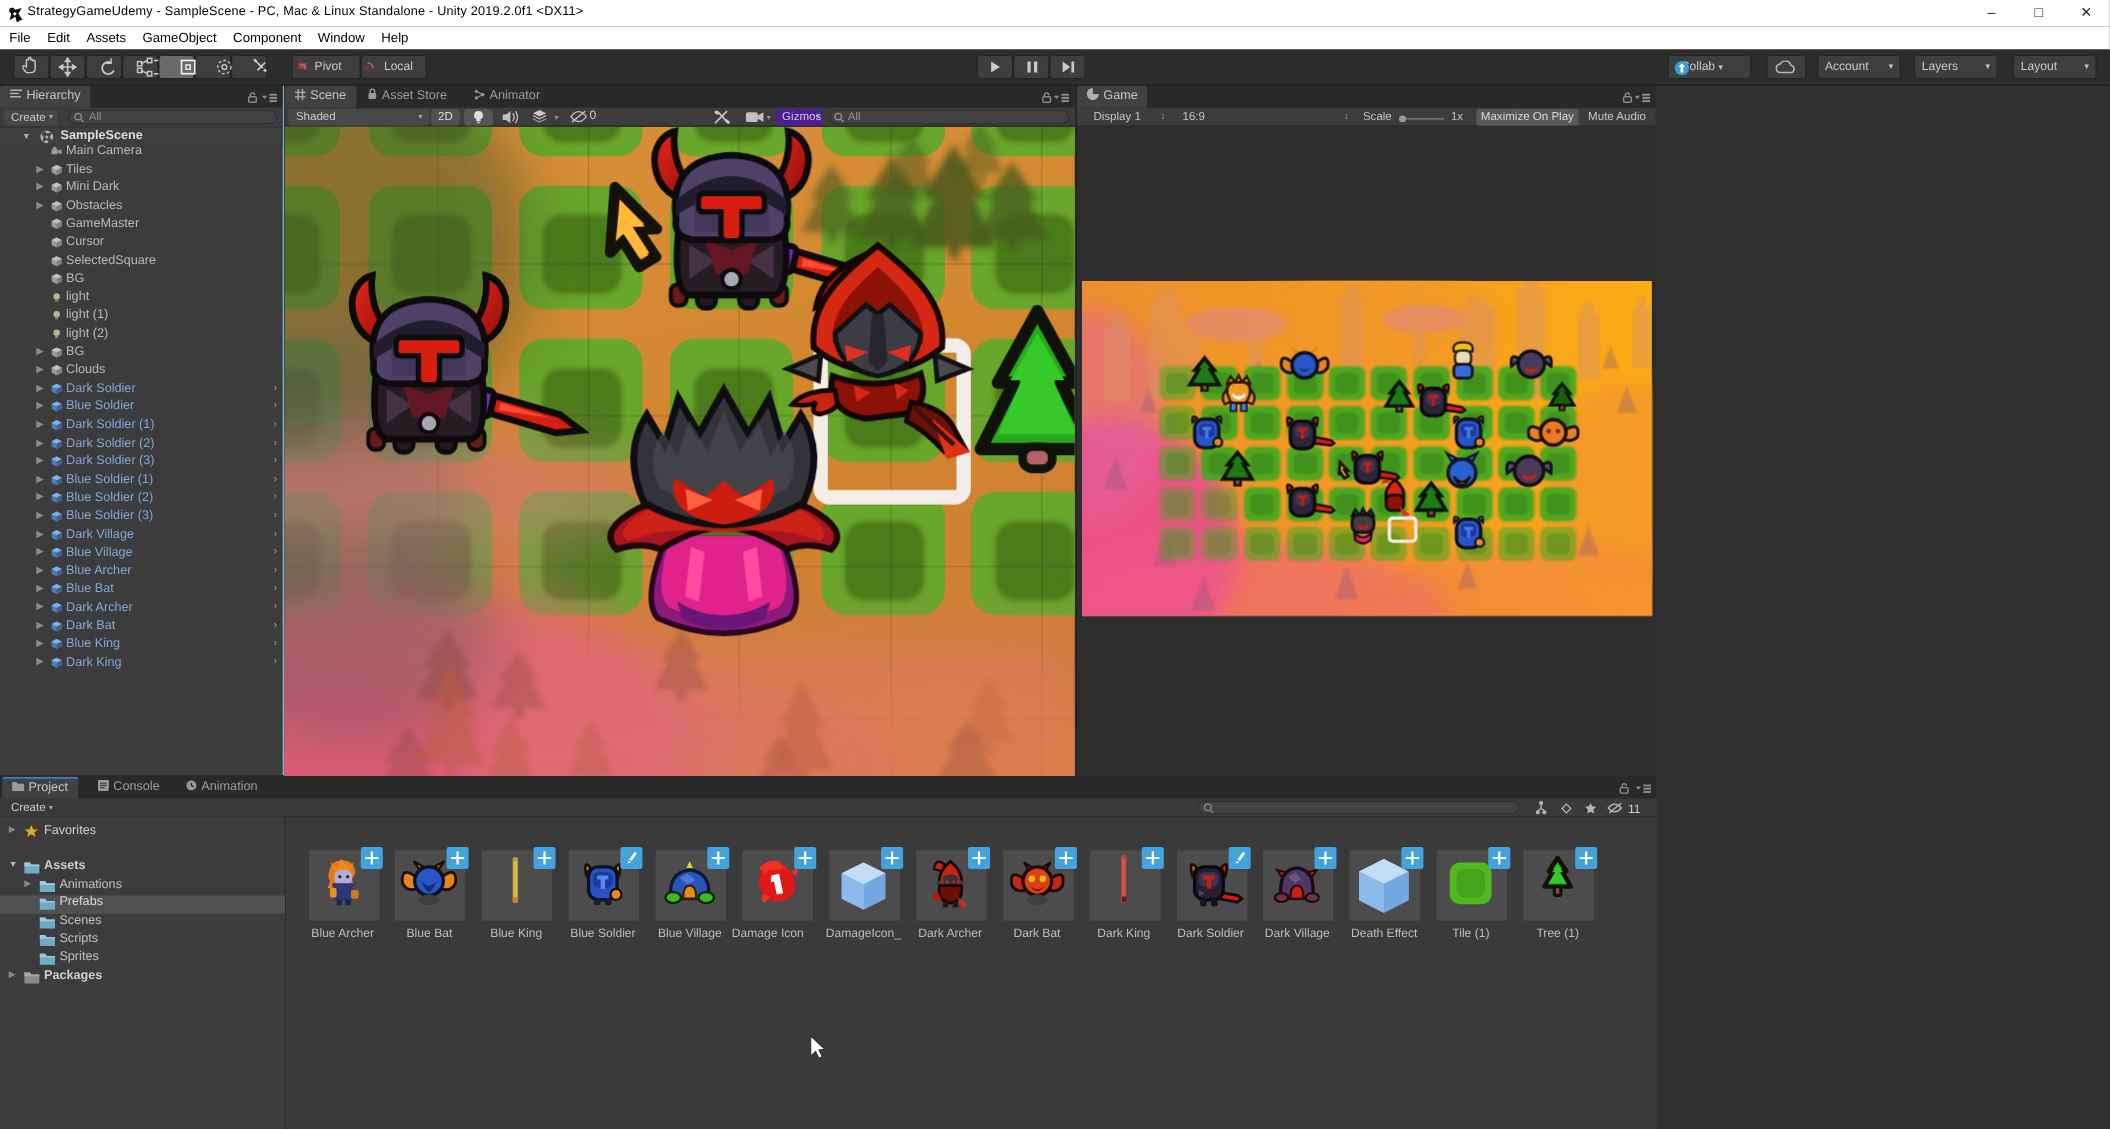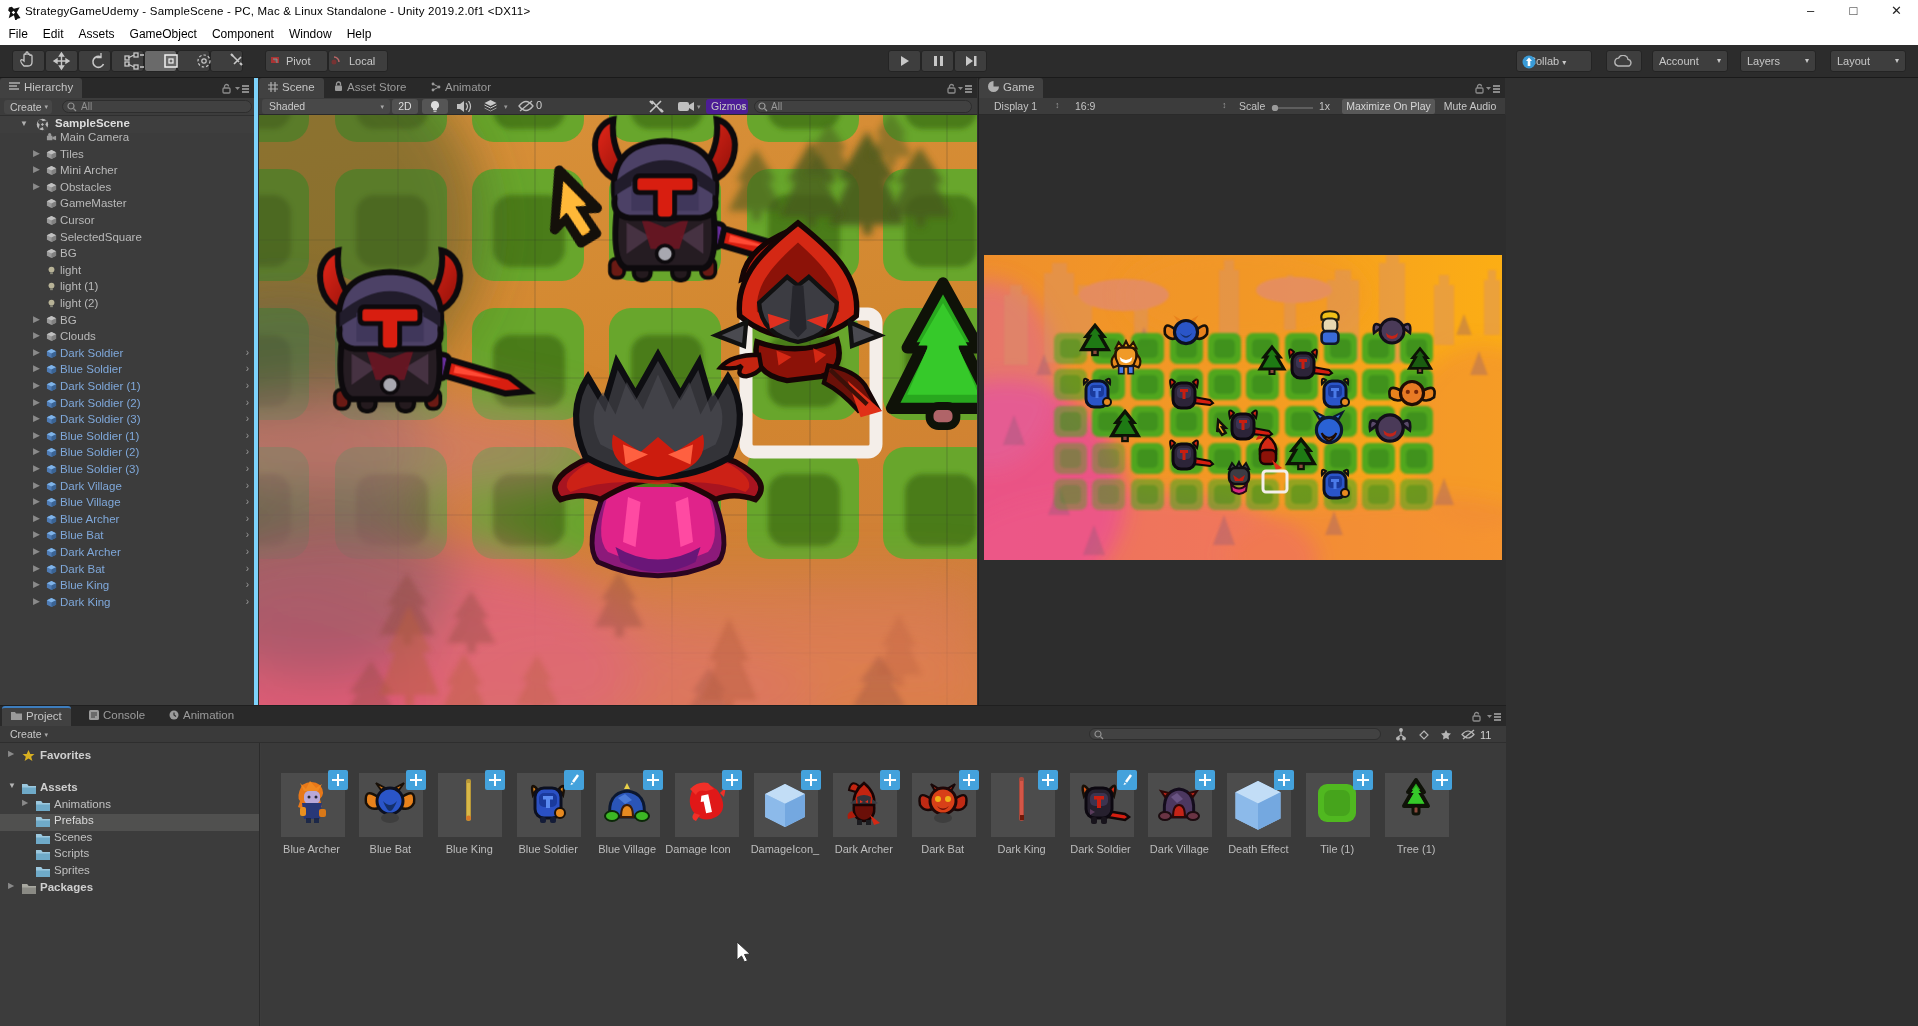--- a/index.html
+++ b/index.html
@@ -22,21 +22,21 @@
 .tbtn { position:absolute; top:5px; height:22px; background:#3e3e3e; border:1px solid #242424; border-radius:3px; }
 .tbtn.sel { background:#6a6a6a; }
 .tbtn-txt { color:#c8c8c8; font-size:11px; line-height:20px; padding:0 8px; }
 
 
 .panel-tabbar { position:absolute; height:20px; background:#292929; width:100%; top:0; left:0; }
 .tab { position:absolute; top:0; height:20px; background:transparent; color:#9b9b9b; font-size:11.5px; line-height:19px; padding:0 9px; border-radius:3px 3px 0 0; }
 .tab.sel { background:#414141; color:#c4c4c4; }
 
 
-#hierarchy { top:78px; left:0; width:258px; height:627px; background:#3c3c3c; border-right:4px solid #7dd3fc; }
+#hierarchy { top:78px; left:0; width:258px; height:627px; background:#3c3c3c; border-right:1px solid #7dd3fc; }
 #hier-create { position:absolute; top:20px; left:0; width:100%; height:18px; background:#3c3c3c; border-bottom:1px solid #2f2f2f; }
 #hier-scene-row { position:absolute; top:38px; left:0; width:100%; height:17px; background:#3e3e3e; color:#dedede; font-weight:bold; font-size:11.5px; }
 .hrow { position:absolute; left:0; width:100%; height:16.6px; font-size:11.5px; color:#b9b9b9; }
 .hrow .nm { position:absolute; left:60px; top:1px; }
 .hrow .arr { position:absolute; left:33px; top:1px; color:#8a8a8a; font-size:9px; }
 .hrow .cube { position:absolute; left:46px; top:2px; width:11px; height:11px; }
 .hrow.blue { color:#7fa8da; }
 .hrow .chev { position:absolute; right:5px; top:1px; color:#9a9a9a; font-size:10px; }
 
 
@@ -222,21 +222,21 @@
           </svg>
           <span class="nm">Tiles</span>
         </div>
 <div class="hrow" style="top:85.2px">
           <span class="arr">▶</span>
           <svg class="cube" viewBox="0 0 12 12">
             <path d="M6 1l5 2.5v5L6 11 1 8.5v-5z" fill="#9a9a9a"></path>
             <path d="M6 1l5 2.5L6 6 1 3.5z" fill="#c0c0c0"></path>
             <path d="M6 6l5-2.5v5L6 11z" fill="#808080"></path>
           </svg>
-          <span class="nm">Mini Archer</span>
+          <span class="nm">Mini Dark</span>
         </div>
 <div class="hrow" style="top:101.8px">
           <span class="arr">▶</span>
           <svg class="cube" viewBox="0 0 12 12">
             <path d="M6 1l5 2.5v5L6 11 1 8.5v-5z" fill="#9a9a9a"></path>
             <path d="M6 1l5 2.5L6 6 1 3.5z" fill="#c0c0c0"></path>
             <path d="M6 6l5-2.5v5L6 11z" fill="#808080"></path>
           </svg>
           <span class="nm">Obstacles</span>
         </div>
@@ -1168,21 +1168,21 @@
       </g>
       <text x="84" y="11" font-size="11" fill="#cfcfcf" font-family="Liberation Sans">11</text>
     </svg>
   </div>
   <div id="proj-left">
     <div class="trow" style="top:6px">
           <span style="position:absolute;left:8px;font-size:8px;color:#8a8a8a">▶</span>
           <svg style="position:absolute;left:22px;top:1px" width="13" height="13" viewBox="0 0 13 13">
             <path d="M6.5 0l1.8 4h4.2l-3.3 2.8 1.2 4.2-3.9-2.5-3.9 2.5 1.2-4.2L.5 4h4.2z" fill="#d8b021"></path>
           </svg>
-          <span style="position:absolute;left:40px;font-weight:bold;color:#cfcfcf">Favorites</span>
+          <span style="position:absolute;left:40px;font-weight:normal;color:#cfcfcf">Favorites</span>
         </div>
     <div class="trow" style="top:38px">
           <span style="position:absolute;left:8px;font-size:8px;color:#b5b5b5">▼</span>
           <svg style="position:absolute;left:22px;top:1px" width="14" height="13" viewBox="0 0 14 13">
             <path d="M0 2h5l1.5 2H14v8H0z" fill="#6faac8"></path>
             <path d="M0 2h5l1.5 2H14v1.5H0z" fill="#9cc8de"></path>
           </svg>
           <span style="position:absolute;left:40px;font-weight:bold;color:#cfcfcf">Assets</span>
         </div>
     <div class="trow" style="top:54.5px">

